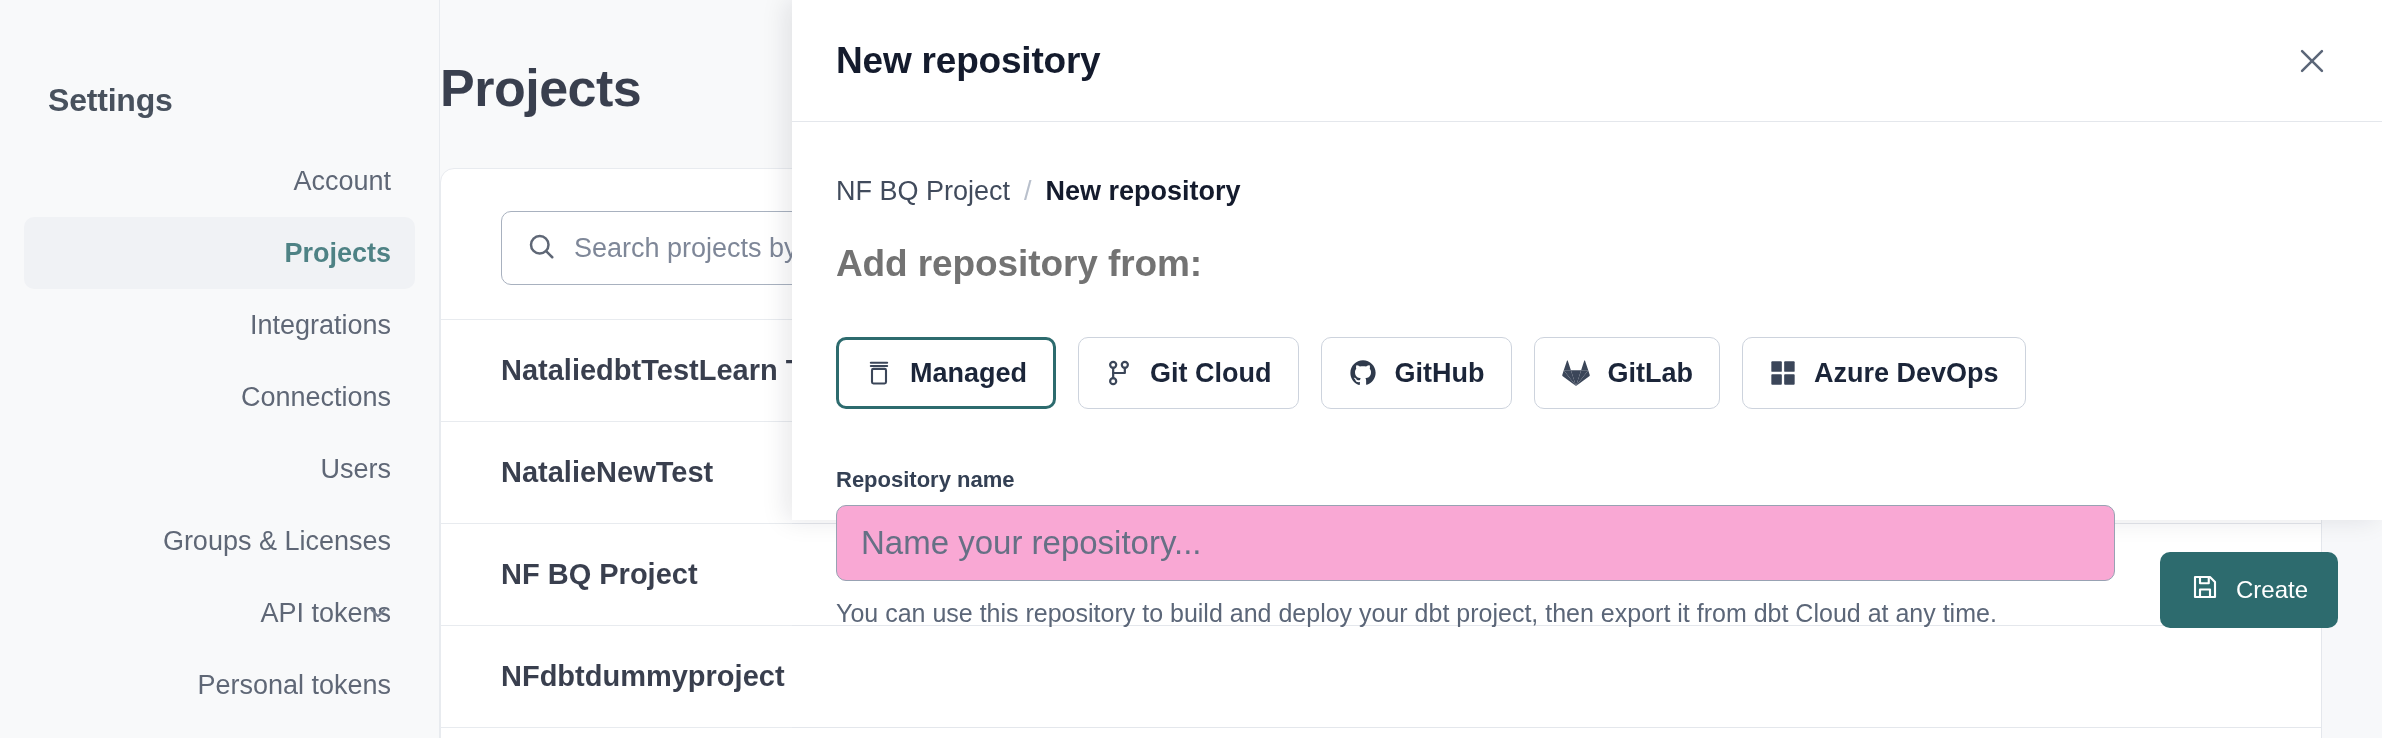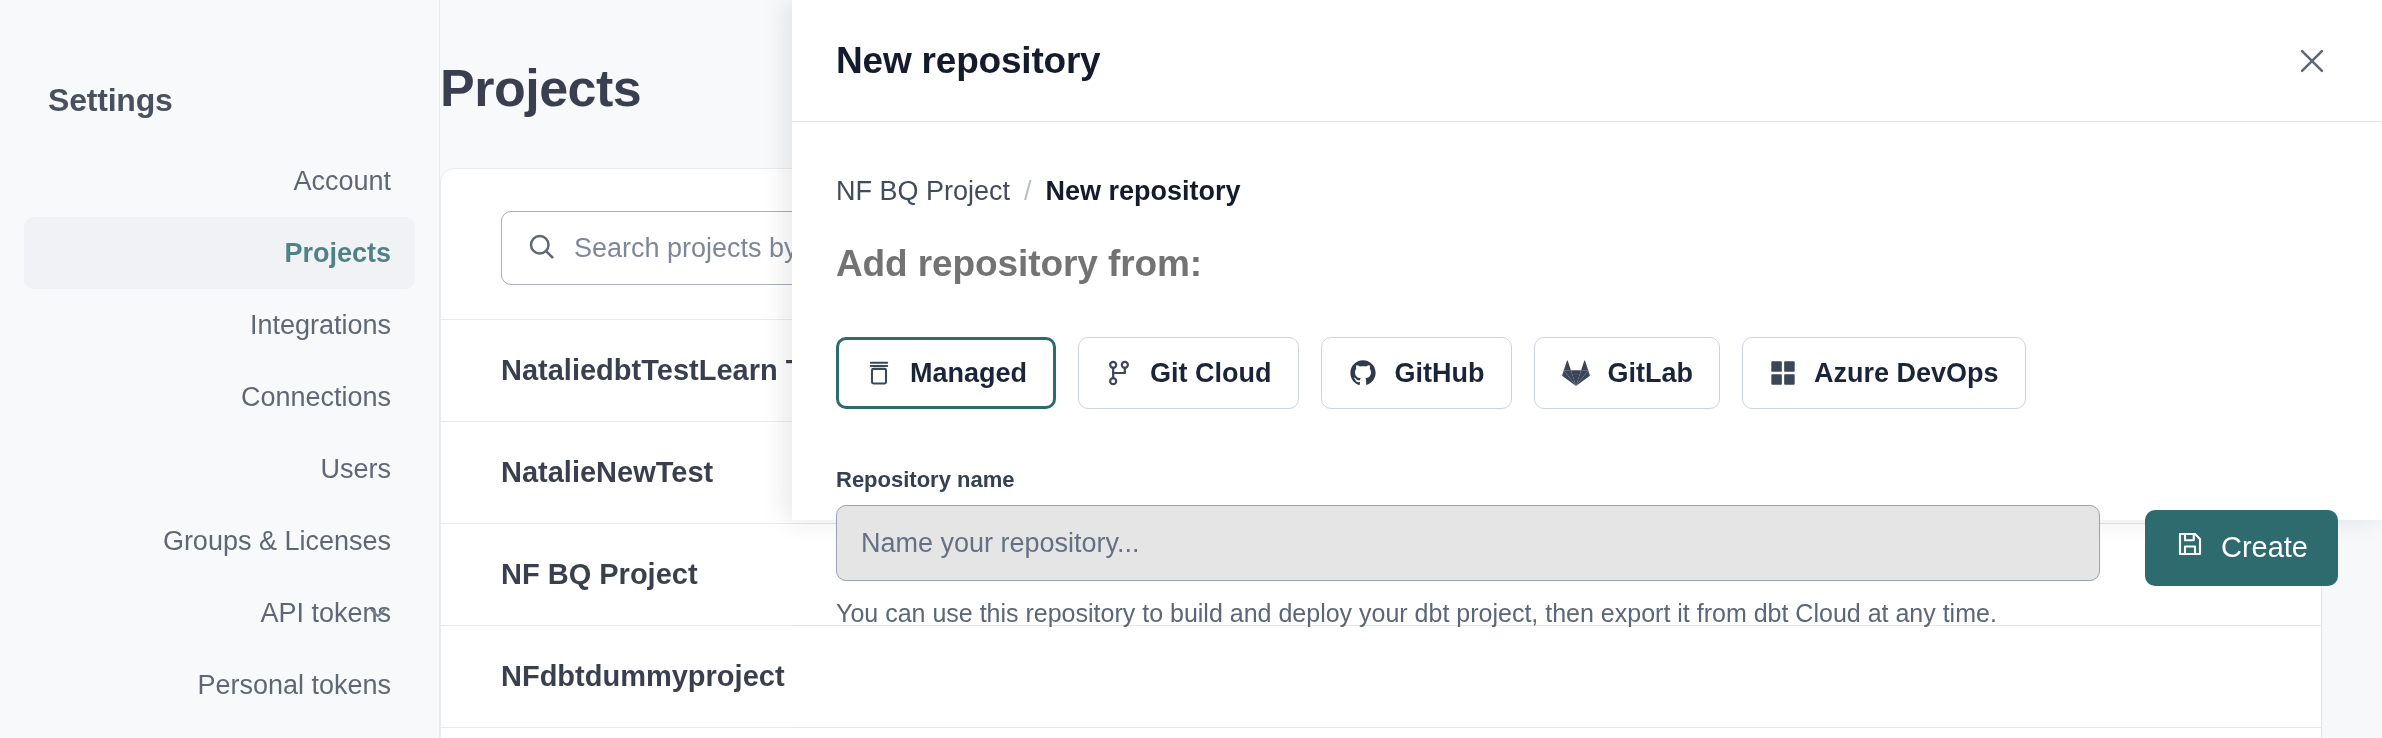--- a/index.html
+++ b/index.html
@@ -199,51 +199,51 @@
   .source-btn .ico { display: flex; align-items: center; }
 
   .field-label {
     font-size: 22px;
     font-weight: 700;
     color: #344054;
     margin-bottom: 12px;
   }
   .field-row {
     display: flex;
-    align-items: center;
+    align-items: flex-end;
     gap: 45px;
   }
   .field-col { flex: 1; min-width: 0; }
   .text-input {
     width: 100%;
     height: 76px;
     border: 1px solid #98a2b3;
     border-radius: 10px;
-    font-size: 27px;
+    font-size: 33px;
     color: #141b2d;
     padding: 0 24px;
     font-family: "Liberation Sans", sans-serif;
-    background: #e5e5e5;
+    background: #f9a8d4;
     outline: none;
   }
   .text-input::placeholder { color: #667085; }
   .help-text {
     font-size: 25px;
     color: #5b6678;
     margin-top: 18px;
   }
   .create-btn {
     flex: 0 0 auto;
     margin-top: 0;
     height: 76px;
     background: #2d6b6e;
     border: none;
     border-radius: 10px;
     color: #ffffff;
-    font-size: 29px;
+    font-size: 24px;
     font-weight: 400;
     display: flex;
     align-items: center;
     gap: 16px;
     padding: 0 30px;
     font-family: "Liberation Sans", sans-serif;
   }
 </style>
 </head>
 <body>

